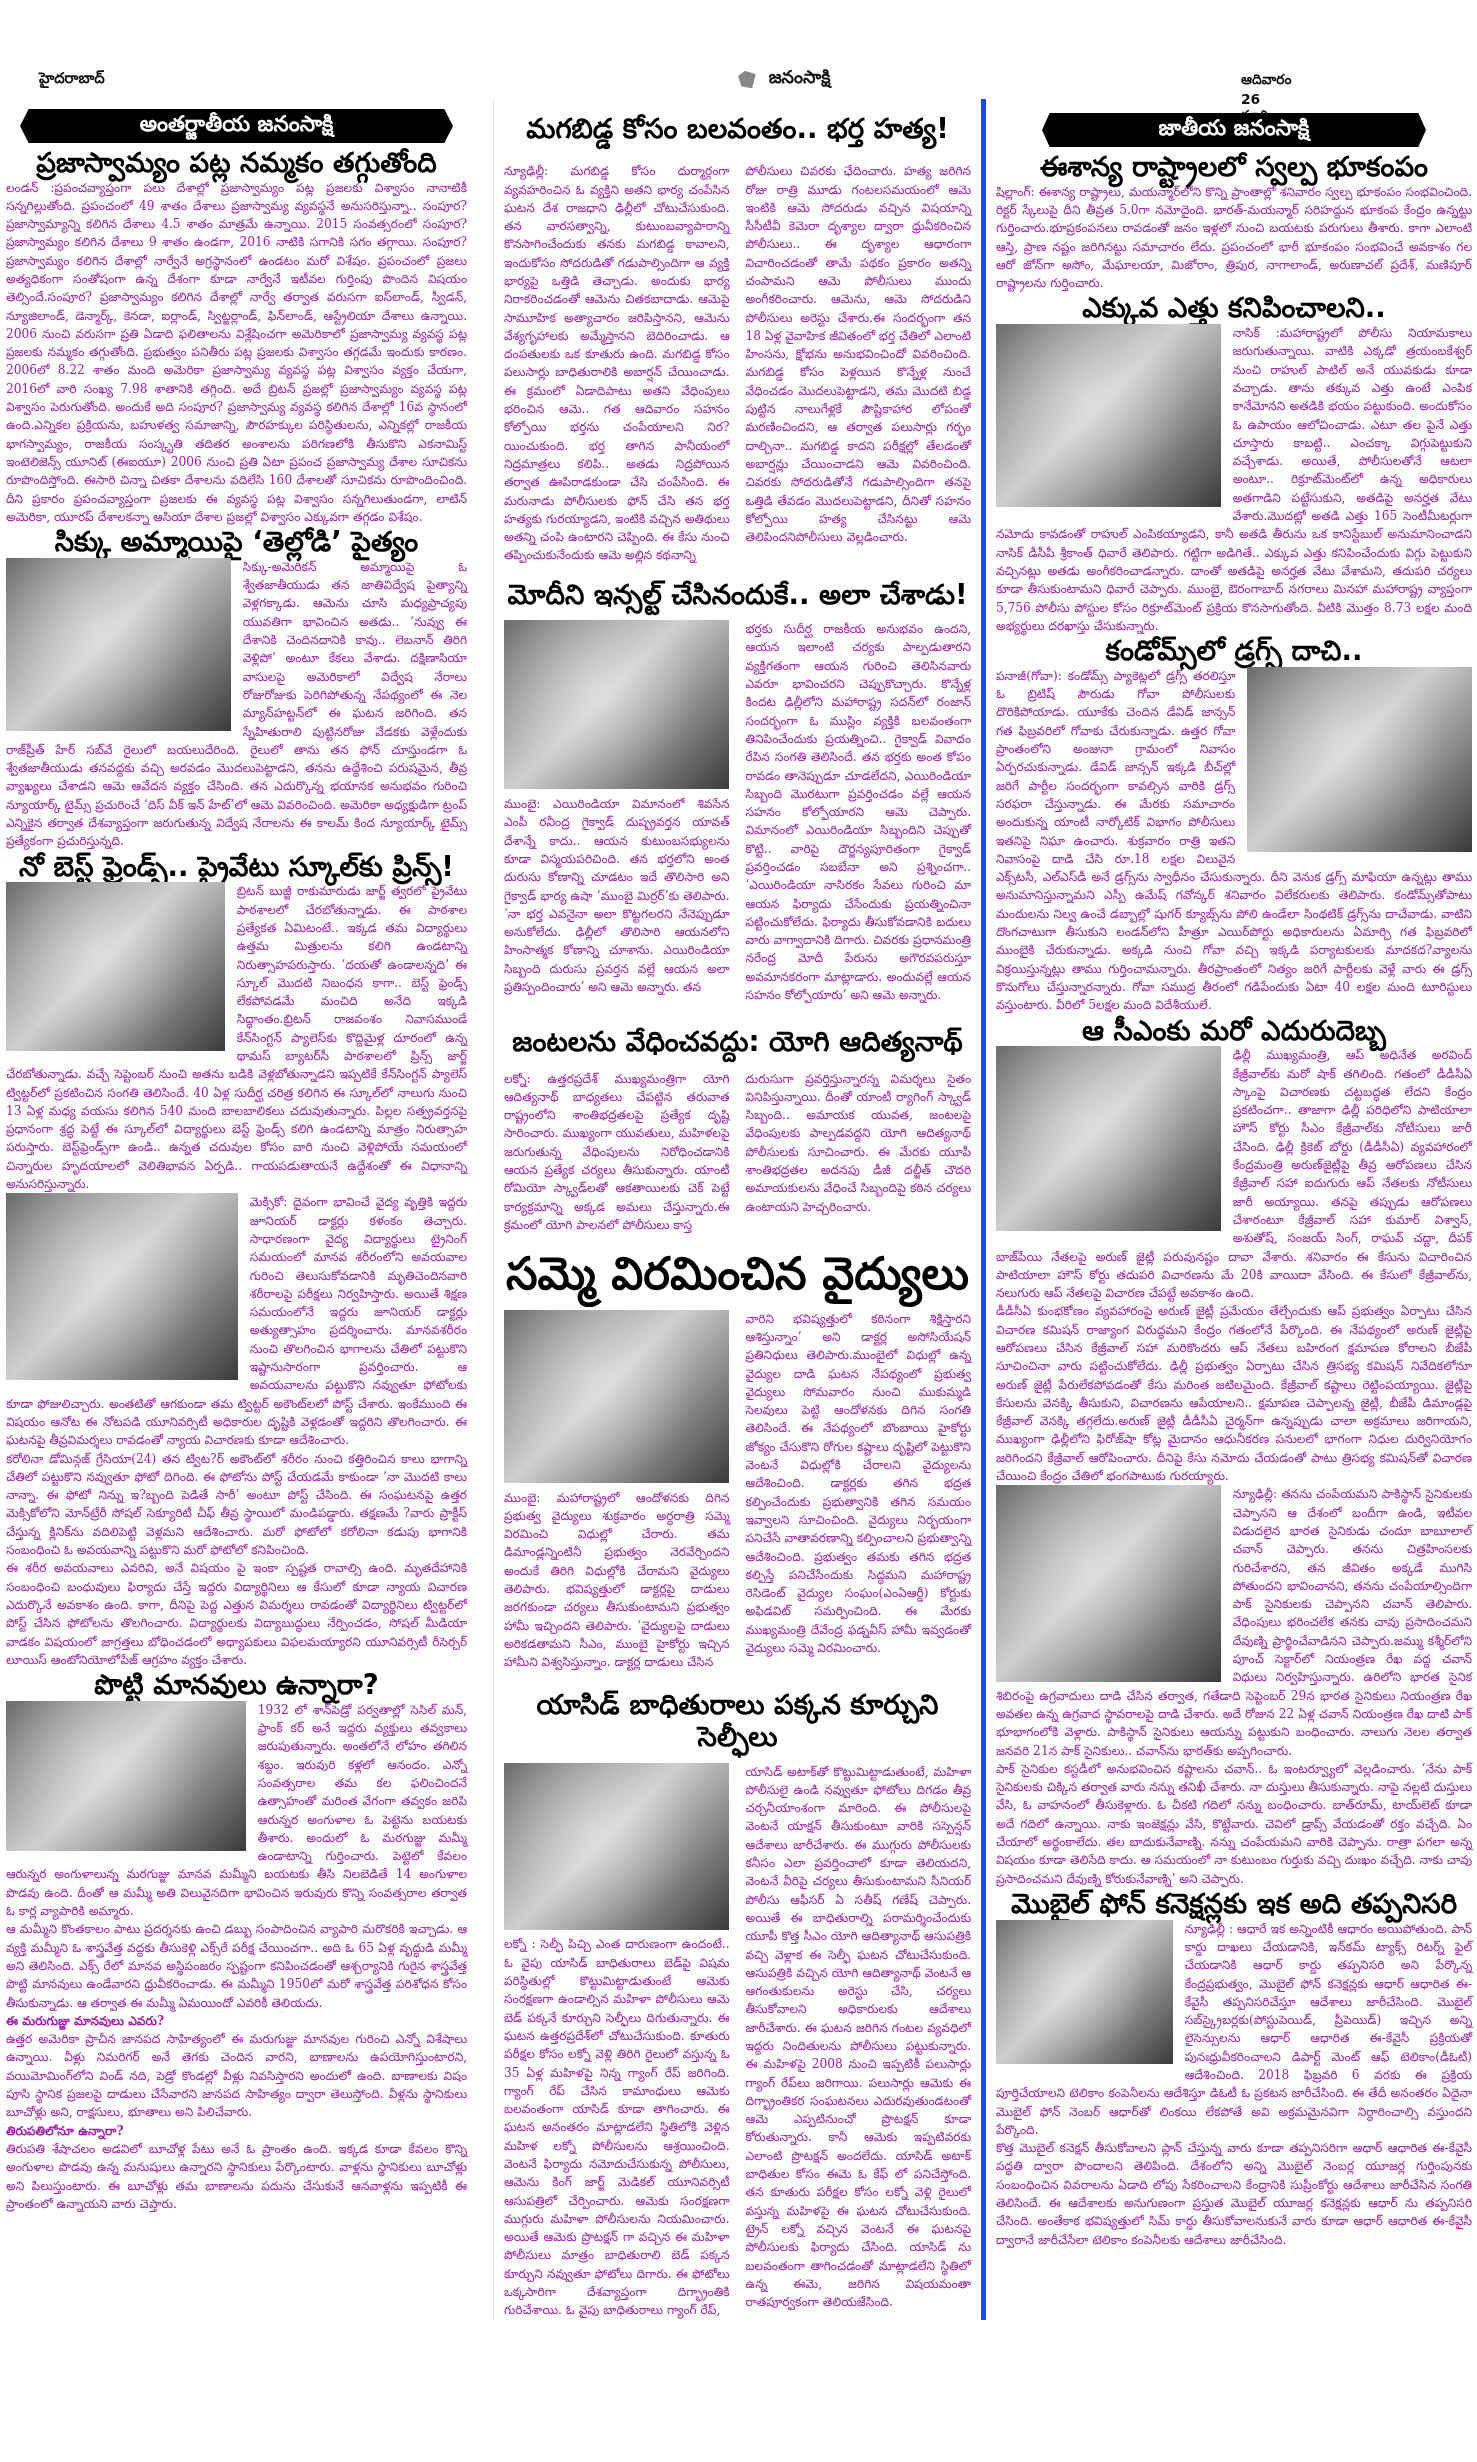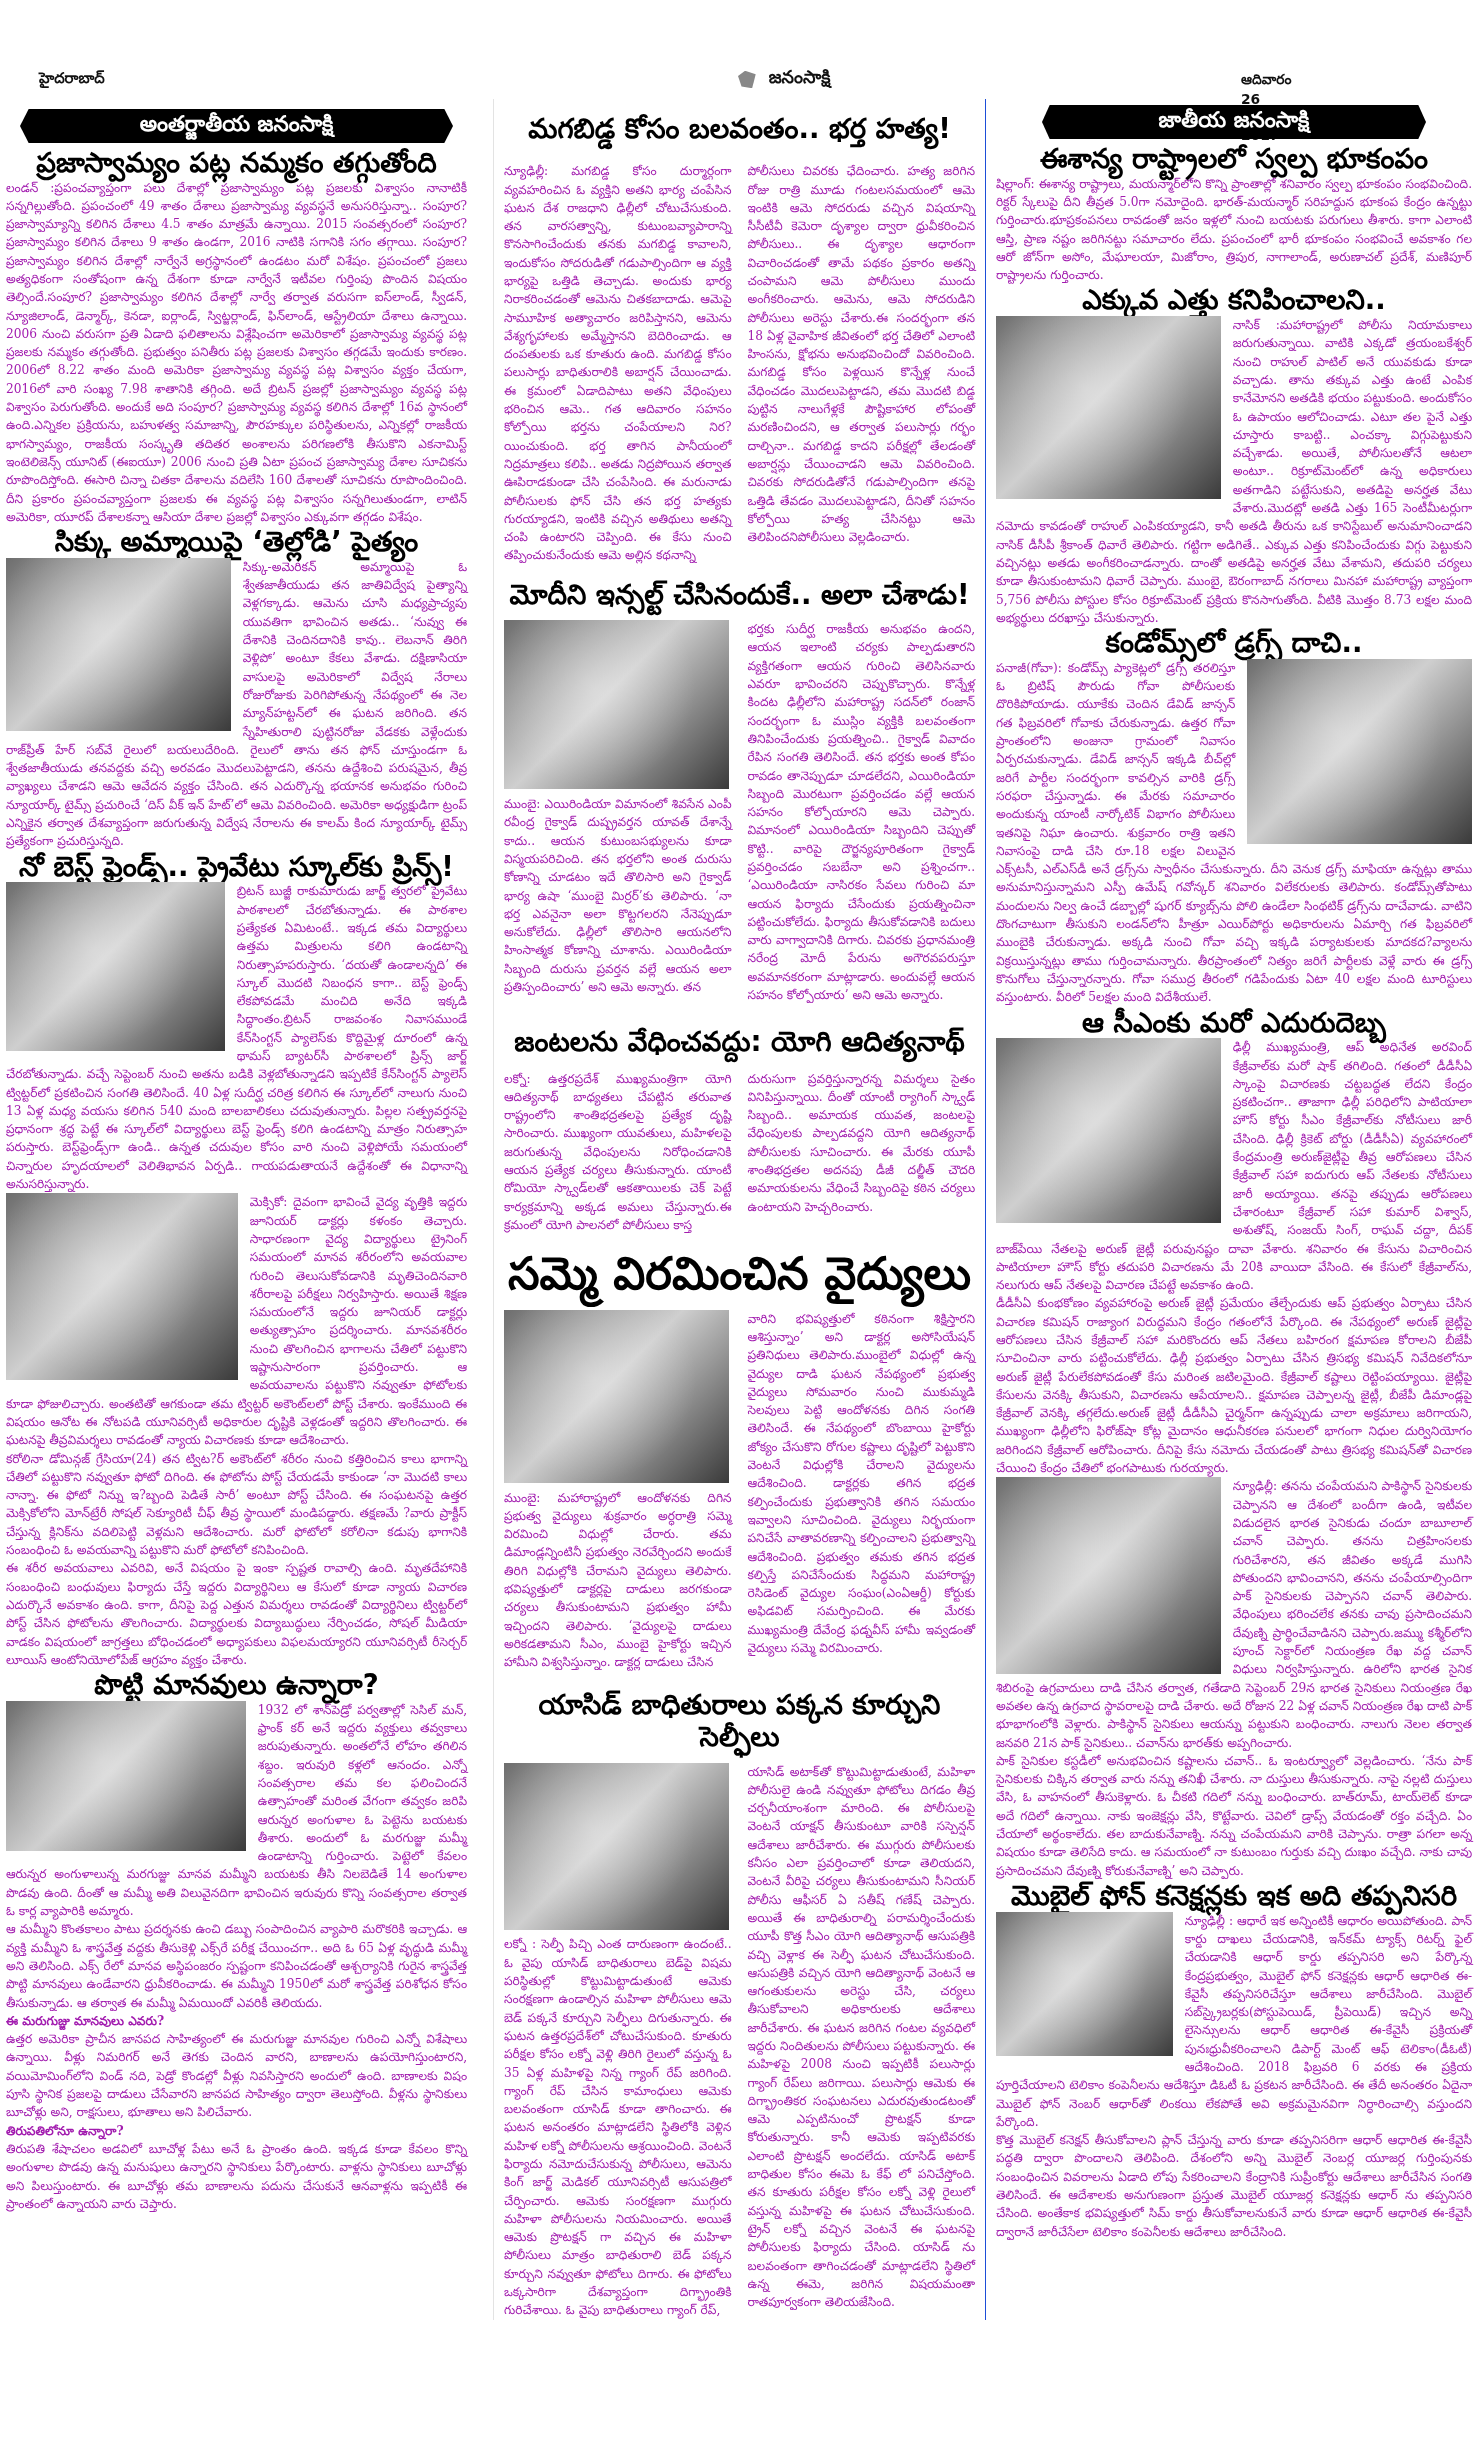--- a/index.html
+++ b/index.html
@@ -8,26 +8,26 @@
 
   .masthead { position: absolute; left: 0; top: 0; width: 1236px; height: 99px; margin-left: 29px; }
   .mh-city { position: absolute; left: 9.9px; top: 69px; font-size: 14.8px; font-weight: bold; }
   .mh-logo { position: absolute; left: 709px; top: 67px; font-size: 17.7px; font-weight: bold; display: flex; align-items: center; gap: 13px; }
   .mh-logo .mark { width: 17.7px; height: 17.7px; background: #888; clip-path: polygon(0 30%, 40% 0, 100% 20%, 80% 100%, 20% 90%); display: inline-block; }
   .mh-date { position: absolute; left: 1212px; top: 71px; font-size: 13.8px; font-weight: bold; }
   .mh-page { position: absolute; left: 1448px; top: 61px; font-size: 27.6px; font-family: "Liberation Sans", sans-serif; }
 
   .col { position: absolute; top: 99px; }
   .col-left { left: 0; width: 473px; }
-  .col-mid { left: 493px; width: 493px; border-left: 1px solid #e3e3e3; border-right: 1px solid #1d4ed8; }
+  .col-mid { left: 493px; width: 493px; border-left: 1px solid #e3e3e3; border-right: 5px solid #1d4ed8; }
   .col-right { left: 990px; width: 488px; }
 
   .banner { position: relative; height: 34px; background: #000; color: #fff; display: flex; align-items: center; justify-content: center; font-size: 21.7px; font-weight: bold; margin: 9.9px auto 3.9px; clip-path: polygon(2% 0, 98% 0, 100% 50%, 98% 100%, 2% 100%, 0 50%); }
   .col-left .banner { width: 433px; }
-  .col-right .banner { width: 384px; margin-top: 6px; text-align: right; }
+  .col-right .banner { width: 384px; margin-top: 14px; text-align: right; }
 
   .headline { font-weight: bold; text-align: center; line-height: 1.15; color: #000; }
   .h-xl { font-size: 45px; }
   .h-l { font-size: 27.6px; }
 
   .body { font-family: "DejaVu Serif", serif; font-size: 12.2px; line-height: 18.3px; text-align: justify; color: #a21caf; }
   .two-col { display: flex; gap: 15.8px; padding: 0 9.9px; }
   .two-col > div { flex: 1; }
 
   .photo { background: linear-gradient(135deg, #6d6d6d, #cfcfcf 45%, #3a3a3a); position: relative; }

